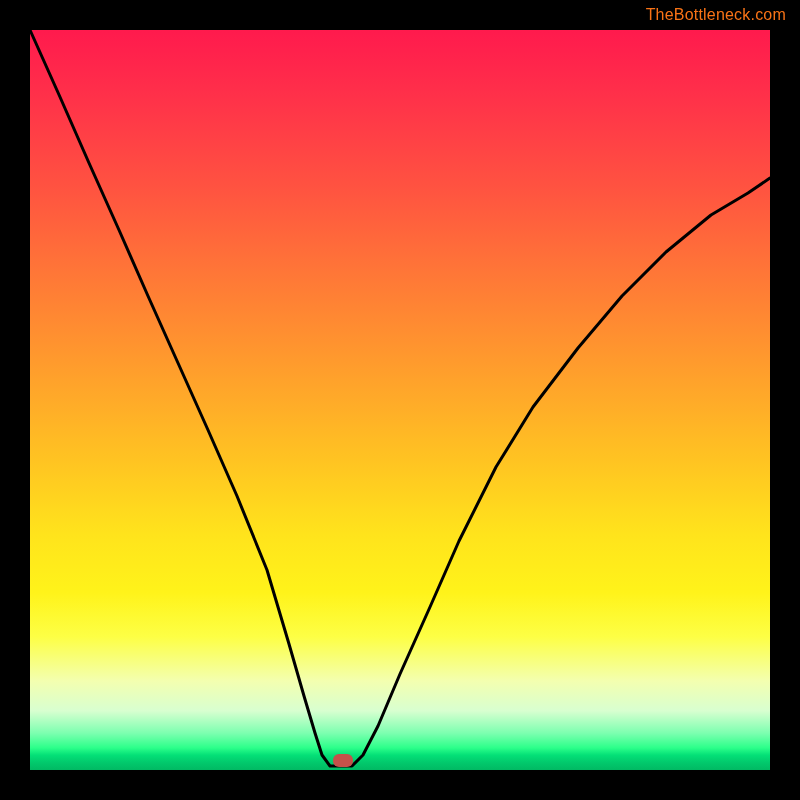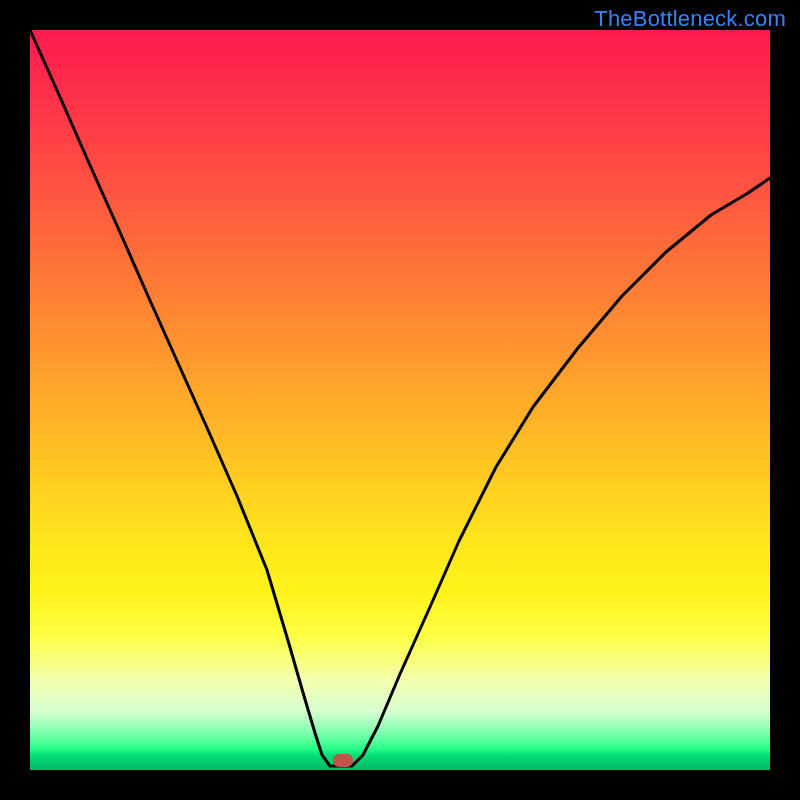--- a/index.html
+++ b/index.html
@@ -55,22 +55,22 @@
     position: absolute;
     width: 20px;
     height: 13px;
     border-radius: 6px;
     background: #c4514a;
   }
   .watermark {
     position: absolute;
     top: 6px;
     right: 14px;
-    color: #3b82f6;
-    font-size: 22px;
+    color: #f97316;
+    font-size: 16px;
     font-weight: 500;
     letter-spacing: 0.2px;
   }
 </style>
 </head>
 <body>
 
 <div class="outer"></div>
 <div class="gradient"></div>
 

